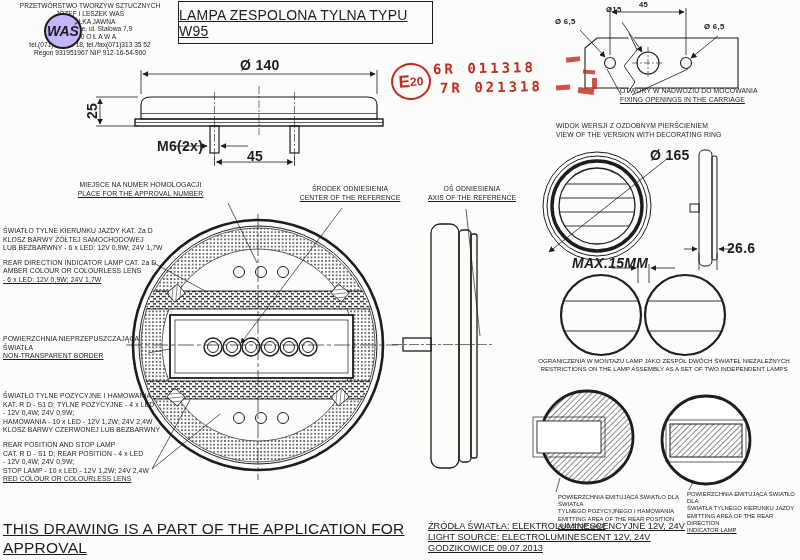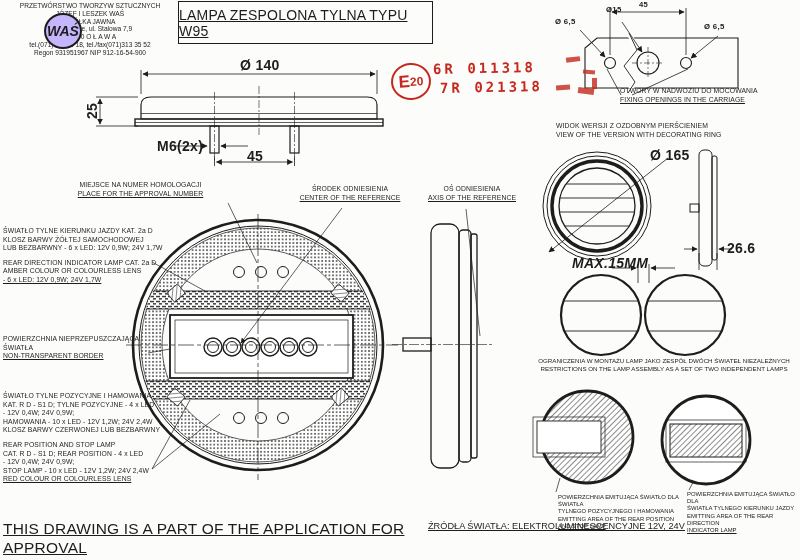--- a/index.html
+++ b/index.html
@@ -324,13 +324,15 @@
   <div>ŚWIATŁA TYLNEGO KIERUNKU JAZDY</div>
   <div>EMITTING AREA OF THE REAR DIRECTION</div>
   <div class="u">INDICATOR LAMP</div>
 </div>
 
 <div class="abs footerbig" style="left:3px;top:520px;width:425px;">
   <div class="u">THIS DRAWING IS A PART OF THE APPLICATION FOR  APPROVAL</div>
 </div>
 <div class="abs footersm" style="left:428px;top:521px;width:372px;text-decoration:underline;">
   <div class="u">ŹRÓDŁA ŚWIATŁA: ELEKTROLUMINESCENCYJNE  12V, 24V</div>
+  <div class="u">LIGHT SOURCE: ELECTROLUMINESCENT  12V, 24V</div>
+  <div class="u">GODZIKOWICE 09.07.2013</div>
 </div>
 
 </body></html>

